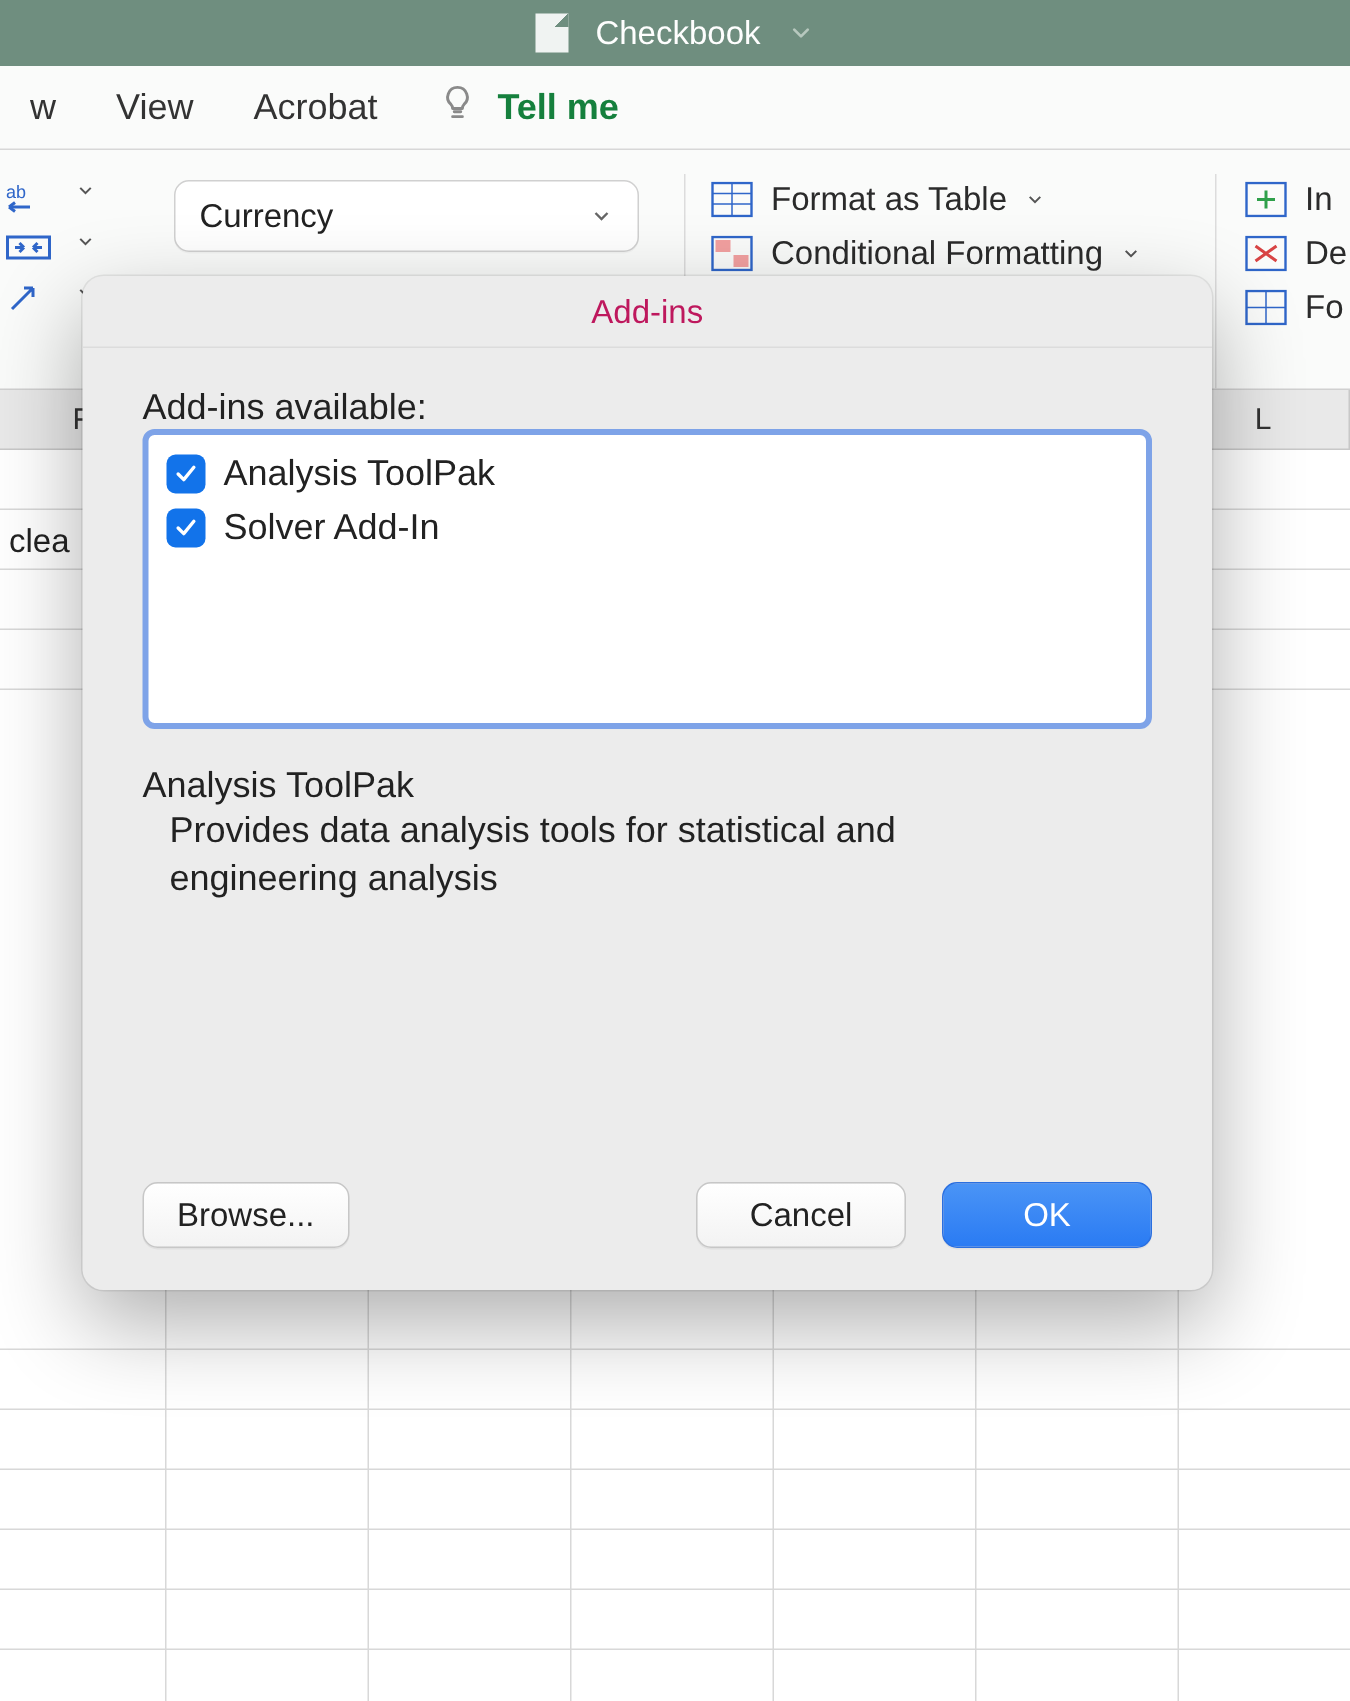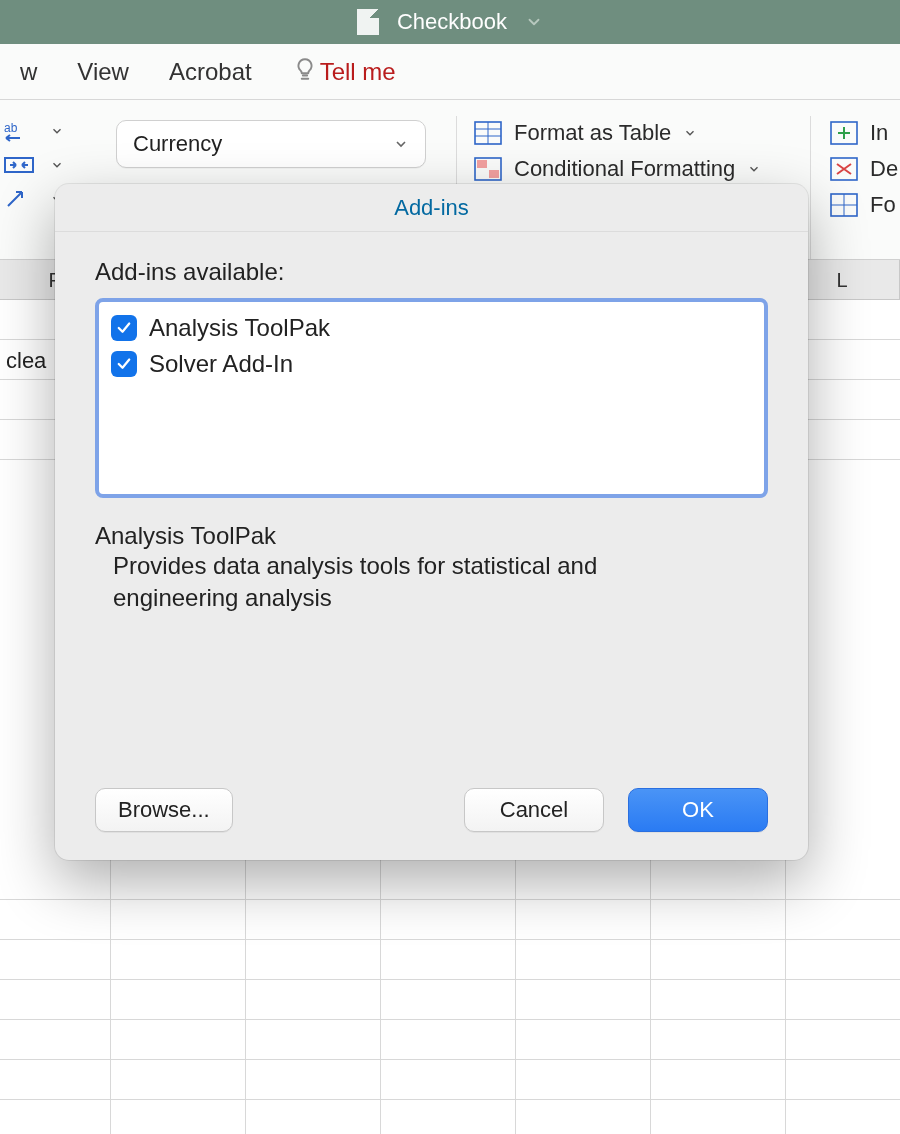--- a/index.html
+++ b/index.html
@@ -15,29 +15,29 @@
     background: linear-gradient(135deg, transparent 49%, #6f8e7f 50%);
   }
   .titlebar .chev { width:18px; height:18px; opacity:.6; }
   .titlebar svg { display:block; }
   
   .tabrow {
     height: 56px; background: #fafbfa; border-bottom: 1px solid #d7d7d7;
     display: flex; align-items:center; gap: 28px; padding: 0 14px; font-size: 24px; color:#333;
   }
   .tabrow .tab-item { padding: 6px 6px; cursor: default; }
-  .tabrow .tell { display:flex; align-items:center; gap:2px; color:#b91c1c; }
+  .tabrow .tell { display:flex; align-items:center; gap:14px; color:#15803d;font-weight:bold; }
   .bulb { display:inline-block; }
   
   .ribbonbody {
     height: 160px; background: #fafbfa; border-bottom: 1px solid #d0d0d0;
     position: relative; padding: 20px 0 0 0;
   }
   .ribbonbody .col1 { position:absolute; left:0; top:20px; display:flex; flex-direction:column; gap:12px; align-items:center; padding-left:4px; }
-  .ribbonbody .txtbtn { display:flex; align-items:center; gap:16px; font-size:20px; color:#14532d; }
+  .ribbonbody .txtbtn { display:flex; align-items:flex-start; gap:16px; font-size:20px; color:#14532d; }
   .ribbonbody .col-select { position:absolute; left:116px; top:20px; width:320px; }
   .ribbonbody .selectbox {
     width:310px; height:48px; border:1px solid #d0d0d0; border-radius:10px;
     background:#fff; display:flex; align-items:center; padding:0 16px; font-size:22px; color:#222;
     justify-content:space-between; box-shadow: 0 1px 0 rgba(0,0,0,.03);
   }
   .ribbonbody .col-styles { position:absolute; left:474px; top:20px; display:flex; flex-direction:column; gap:10px; font-size:22px; color:#2b2b2b; }
   .ribbonbody .col-styles .row { display:flex; align-items:center; gap:12px; }
   .ribbonbody .col-cells { position:absolute; left:830px; top:20px; display:flex; flex-direction:column; gap:10px; font-size:22px; color:#2b2b2b; }
   .ribbonbody .col-cells .row { display:flex; align-items:center; gap:12px; white-space:nowrap; }
@@ -54,23 +54,23 @@
   .rows .rline { position:absolute; left:0; right:0; height:40px; border-bottom:1px solid #d8d8d8; }
   .rows .vline { position:absolute; top:0; bottom:0; width:1px; background:#d8d8d8; }
   .cell-text { position:absolute; font-size:22px; color:#222; }
   
   .overlay { position:absolute; left:0; top:0; width:900px; height:1134px; pointer-events:none; }
   .dialog {
     position:absolute; left:55px; top:184px; width:753px; height:676px;
     background:#ececec; border-radius:14px; box-shadow: 0 22px 60px rgba(0,0,0,.32), 0 0 0 1px rgba(0,0,0,.08);
     pointer-events:auto; display:flex; flex-direction:column;
   }
-  .dialog .dtitle { height:48px; display:flex; align-items:center; justify-content:center; font-size:22px; color:#0369a1; border-bottom:1px solid #dcdcdc; }
+  .dialog .dtitle { height:48px; display:flex; align-items:center; justify-content:center; font-size:22px; color:#be185d; border-bottom:1px solid #dcdcdc; }
   .dialog .dbody { flex:1; padding: 26px 40px 0 40px; display:flex; flex-direction:column; }
-  .dialog .label { font-size:24px; color:#222; margin-bottom:12px; }
+  .dialog .label { font-size:24px; color:#222; margin-bottom:0; }
   .dialog .listbox {
     height:200px; background:#fff; border:4px solid #7ea3e8; border-radius:8px;
     padding:8px 10px; overflow:auto;
   }
   .dialog .li { display:flex; align-items:center; gap:12px; font-size:24px; color:#222; padding:4px 2px; }
   .dialog .chk {
     width:26px; height:26px; border-radius:6px; background:#1273ea; display:flex; align-items:center; justify-content:center;
   }
   .dialog .chk svg { width:18px; height:18px; }
   .dialog .section-title { font-size:24px; color:#222; margin-top:24px; }

